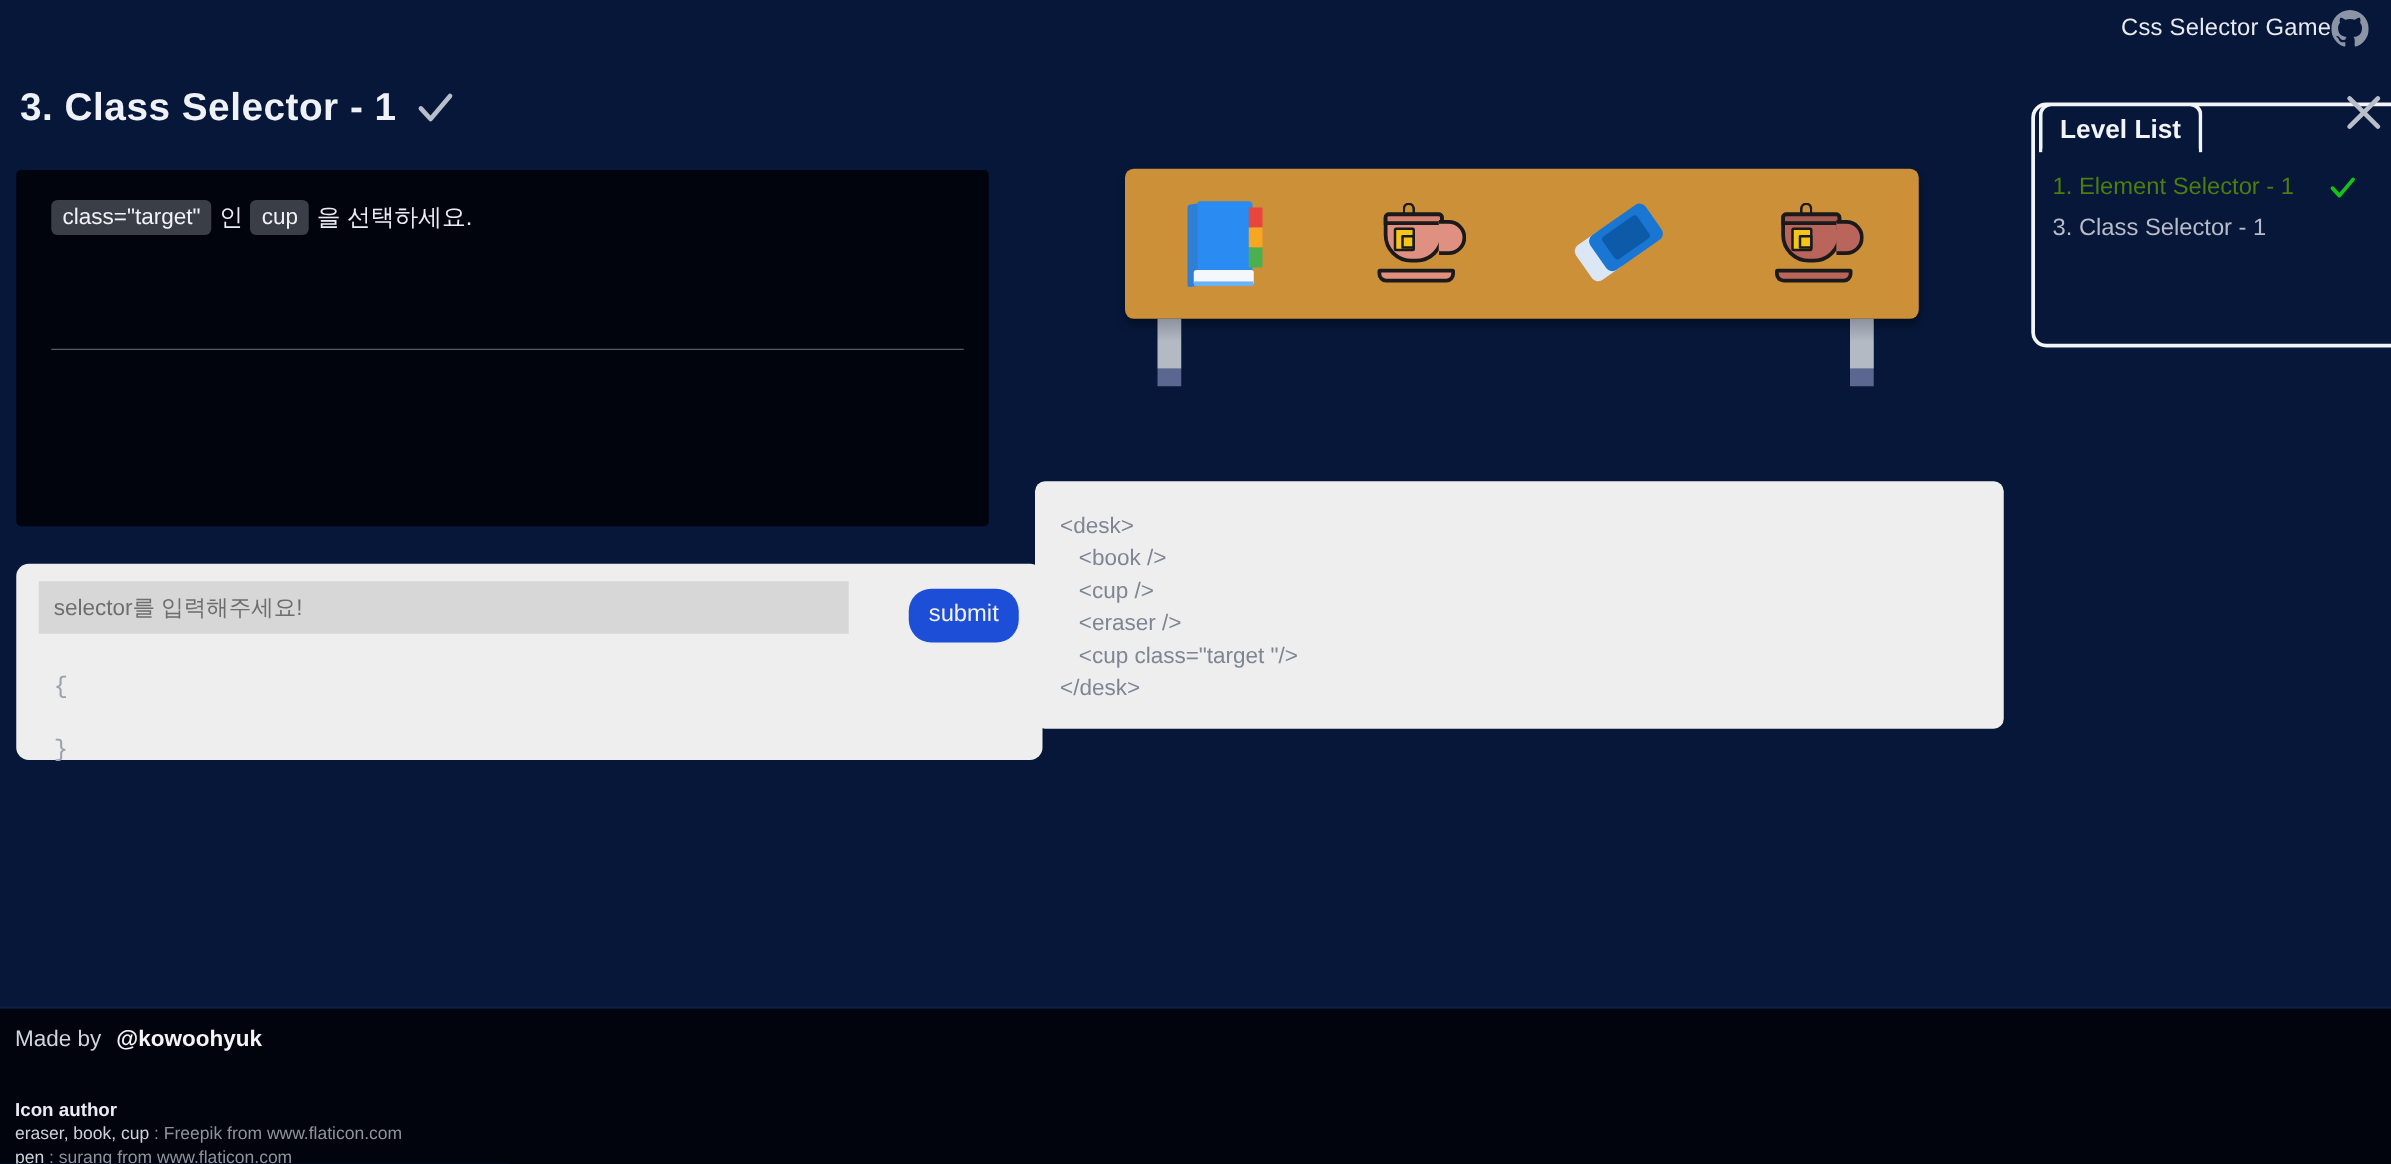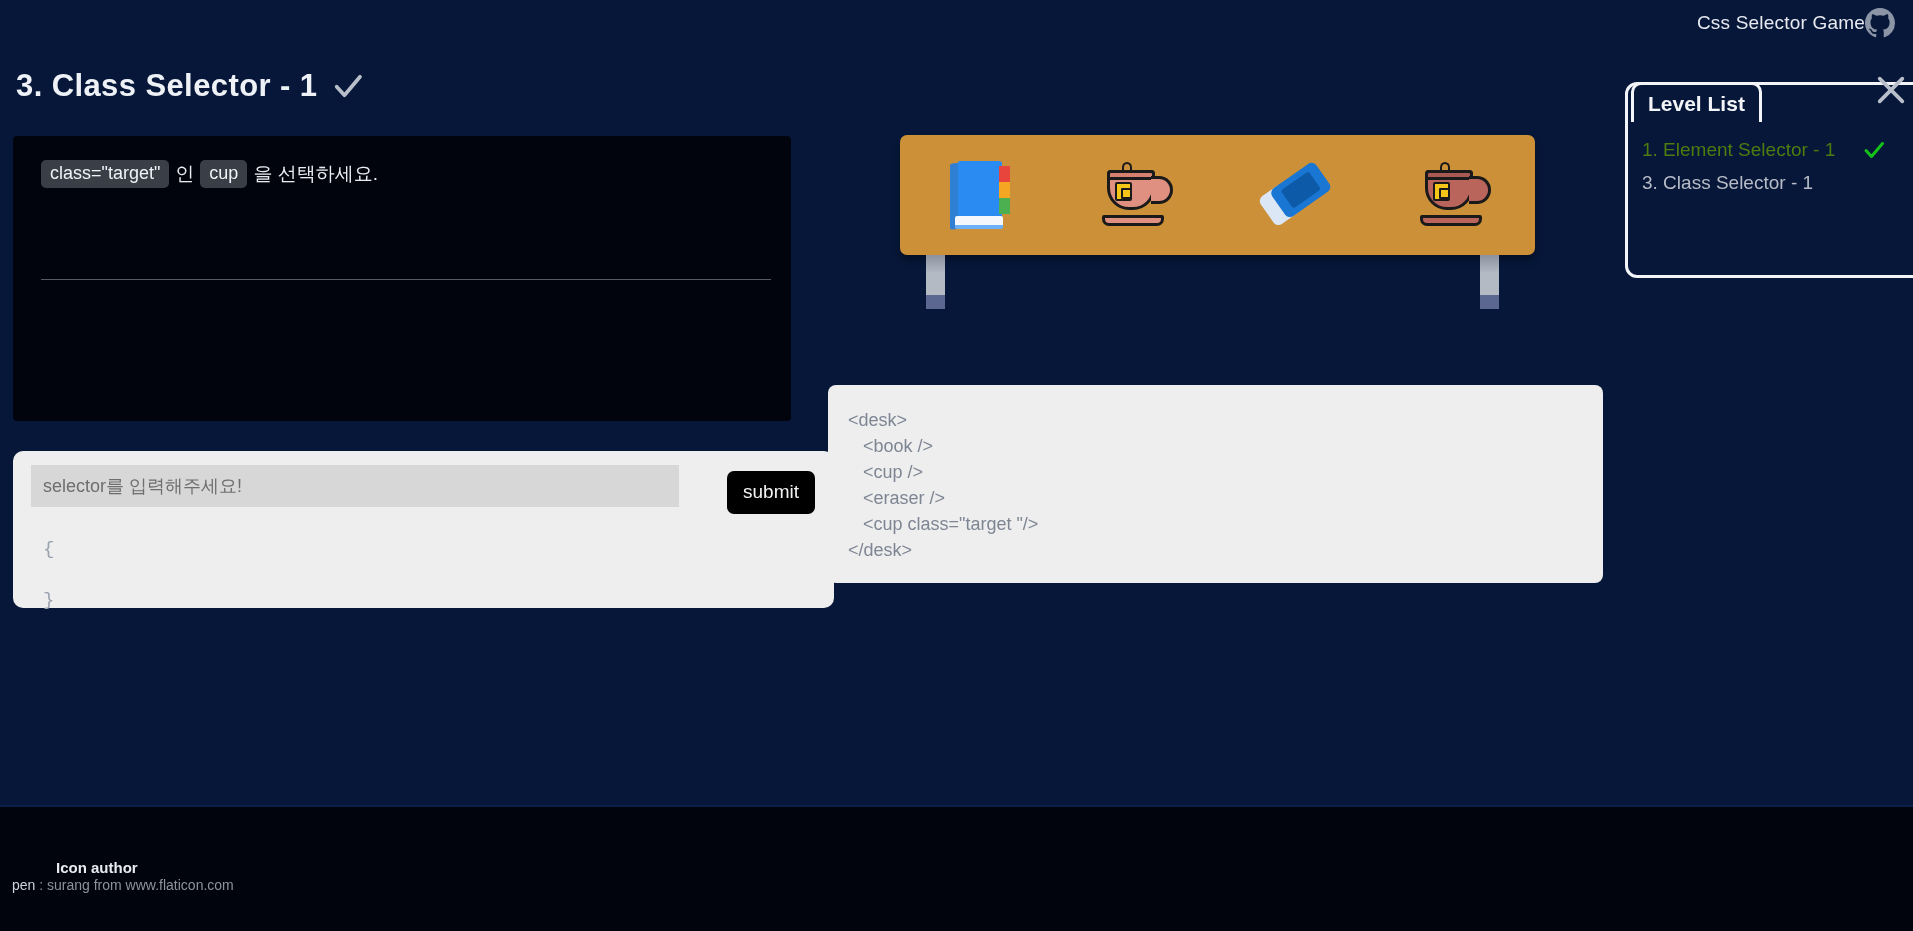--- a/index.html
+++ b/index.html
@@ -73,22 +73,22 @@
   }
   .sel-input {
     display: block; width: 648px; height: 42px;
     background: #d7d7d7; border: none; outline: none;
     font-family: "Liberation Sans", sans-serif;
     font-size: 18px; color: #2b2b2b; padding: 0 12px;
   }
   .sel-input::placeholder { color: #6e6e6e; }
   .submit-btn {
     position: absolute; right: 19px; top: 20px;
-    background: #000000; color: #f2f2f2;
-    border: none; border-radius: 7px;
+    background: #1d4ed8; color: #f2f2f2;
+    border: none; border-radius: 18px;
     font-family: "Liberation Sans", sans-serif;
     font-size: 19px; padding: 10px 16px 11px; cursor: pointer;
   }
   .brace {
     position: absolute; left: 30px;
     color: #9aa2ad; font-size: 19px;
     font-family: "Liberation Mono", monospace;
   }
   .brace-open { top: 87px; }
   .brace-close { top: 138px; }
@@ -238,21 +238,21 @@
     background: #0c1f47;
   }
   .footer {
     position: absolute; left: 0; top: 807px; width: 1913px; height: 124px;
     background: #01040c; padding: 14px 12px;
   }
   .made-by { display: flex; align-items: baseline; gap: 12px; }
   .made-by .lab { color: #cfd4de; font-size: 18px; }
   .made-by .who { color: #f2f4f8; font-size: 18px; font-weight: bold; cursor: pointer; }
   .icon-author { margin-top: 38px; }
-  .icon-author .ttl { color: #e8ebf1; font-size: 15px; font-weight: bold; margin-left: 44px; }
+  .icon-author .ttl { color: #e8ebf1; font-size: 15px; font-weight: bold; }
   .icon-author .ln { color: #8d939e; font-size: 14px; line-height: 19px; }
   .icon-author .ln b { color: #cdd2db; font-weight: normal; }
 </style>
 </head>
 <body>
 
 <div class="page">
 
   <div class="topbar">
     <div class="app-title">Css Selector Game</div>
@@ -377,21 +377,28 @@
 
     </div>
   </div>
 
   <svg class="close-x" viewBox="0 0 24 24">
     <path d="M4 4 L20 20 M20 4 L4 20" fill="none" stroke="#b9bfca" stroke-width="2.6" stroke-linecap="round"></path>
   </svg>
 
   <div class="footer-sep"></div>
   <div class="footer">
+    <div class="made-by">
+      <span class="lab">Made by</span>
+      <span class="who">@kowoohyuk</span>
+    </div>
     <div class="icon-author">
       <div class="ttl">Icon author</div>
       <div class="ln">
+        <b>eraser, book, cup</b><span> : Freepik from www.flaticon.com</span>
+      </div>
+      <div class="ln">
         <b>pen</b><span> : surang from www.flaticon.com</span>
       </div>
     </div>
   </div>
 
 </div>
 
 </body></html>

